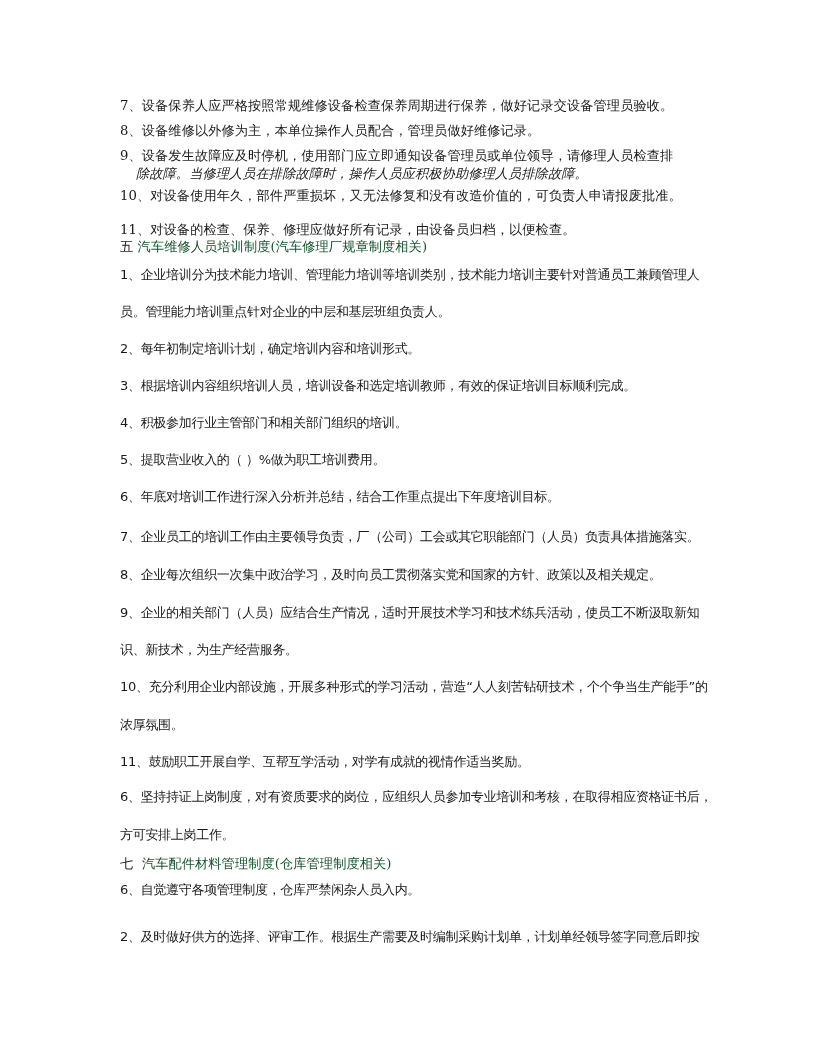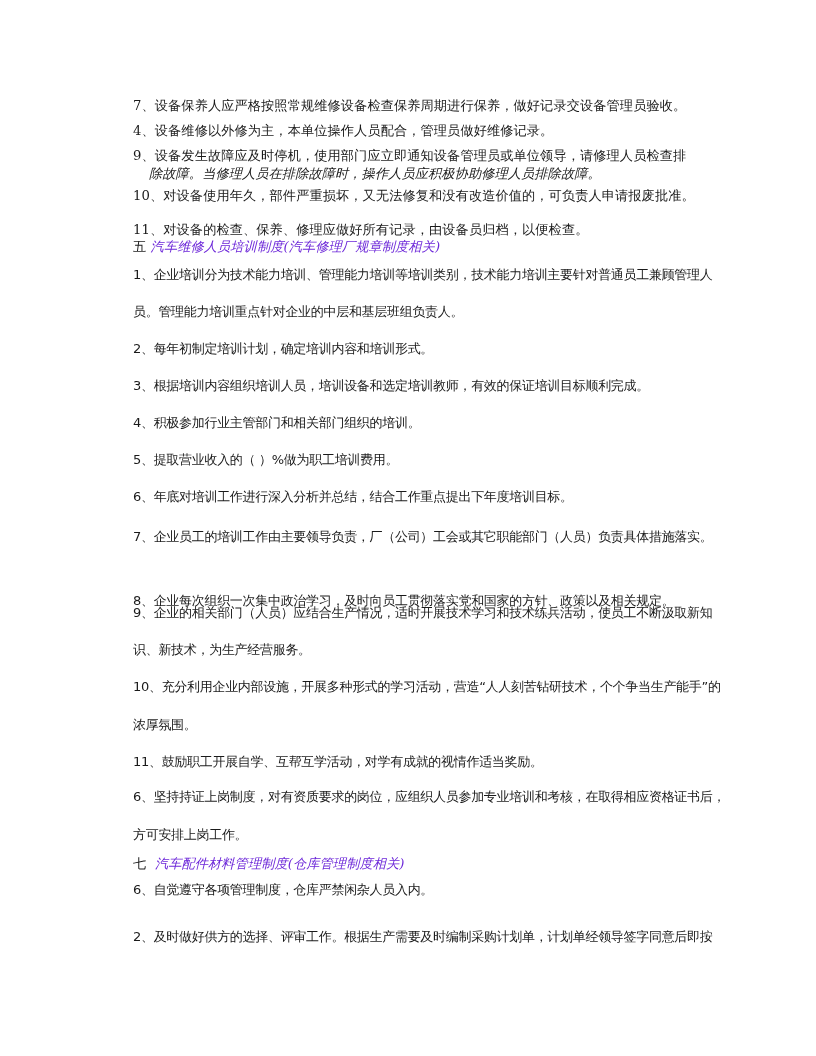--- a/index.html
+++ b/index.html
@@ -1,49 +1,49 @@
 <!DOCTYPE html>
 <html><head>
 <meta charset="utf-8">
 <style>
   html, body { margin: 0; padding: 0; background: #ffffff; }
   body { width: 816px; height: 1056px; position: relative; overflow: hidden;
          font-family: "DejaVu Serif", "Liberation Serif", serif; color: #1a1a1a; }
-  .line { position: absolute; left: 120px; white-space: nowrap; font-size: 13.2px; line-height: 18px; letter-spacing: 0.1px; margin-left: 13px; }
+  .line { position: absolute; left: 120px; white-space: nowrap; font-size: 13.2px; line-height: 18px; letter-spacing: 0.1px; }
   .indent { left: 136px; font-style: italic; }
   .sans { font-family: "DejaVu Sans", "Liberation Sans", sans-serif; font-size: 13px; letter-spacing: -0.3px; }
   .heading .num { color: #1a1a1a; }
-  .heading .title { color: #6d28d9; font-style: italic; }
+  .heading .title { color: #14532d; }
 </style>
 </head>
 <body>
 
 <div>
 
   <div class="line" style="top:97px">7、设备保养人应严格按照常规维修设备检查保养周期进行保养，做好记录交设备管理员验收。</div>
-  <div class="line" style="top:122px">4、设备维修以外修为主，本单位操作人员配合，管理员做好维修记录。</div>
+  <div class="line" style="top:122px">8、设备维修以外修为主，本单位操作人员配合，管理员做好维修记录。</div>
   <div class="line" style="top:147px">9、设备发生故障应及时停机，使用部门应立即通知设备管理员或单位领导，请修理人员检查排</div>
   <div class="line indent" style="top:165px">除故障。当修理人员在排除故障时，操作人员应积极协助修理人员排除故障。</div>
   <div class="line" style="top:187px">10、对设备使用年久，部件严重损坏，又无法修复和没有改造价值的，可负责人申请报废批准。</div>
   <div class="line" style="top:221px">11、对设备的检查、保养、修理应做好所有记录，由设备员归档，以便检查。</div>
 
   <div class="line heading" style="top:238px">
     <span class="num">五</span>
     <span class="title">汽车维修人员培训制度(汽车修理厂规章制度相关)</span>
   </div>
 
   <div class="line sans" style="top:266px">1、企业培训分为技术能力培训、管理能力培训等培训类别，技术能力培训主要针对普通员工兼顾管理人</div>
   <div class="line sans" style="top:303px">员。管理能力培训重点针对企业的中层和基层班组负责人。</div>
   <div class="line sans" style="top:340px">2、每年初制定培训计划，确定培训内容和培训形式。</div>
   <div class="line sans" style="top:377px">3、根据培训内容组织培训人员，培训设备和选定培训教师，有效的保证培训目标顺利完成。</div>
   <div class="line sans" style="top:414px">4、积极参加行业主管部门和相关部门组织的培训。</div>
   <div class="line sans" style="top:451px">5、提取营业收入的（ ）%做为职工培训费用。</div>
   <div class="line sans" style="top:488px">6、年底对培训工作进行深入分析并总结，结合工作重点提出下年度培训目标。</div>
   <div class="line sans" style="top:528px">7、企业员工的培训工作由主要领导负责，厂（公司）工会或其它职能部门（人员）负责具体措施落实。</div>
-  <div class="line sans" style="top:592px">8、企业每次组织一次集中政治学习，及时向员工贯彻落实党和国家的方针、政策以及相关规定。</div>
+  <div class="line sans" style="top:566px">8、企业每次组织一次集中政治学习，及时向员工贯彻落实党和国家的方针、政策以及相关规定。</div>
   <div class="line sans" style="top:604px">9、企业的相关部门（人员）应结合生产情况，适时开展技术学习和技术练兵活动，使员工不断汲取新知</div>
   <div class="line sans" style="top:641px">识、新技术，为生产经营服务。</div>
   <div class="line sans" style="top:678px">10、充分利用企业内部设施，开展多种形式的学习活动，营造“人人刻苦钻研技术，个个争当生产能手”的</div>
   <div class="line sans" style="top:716px">浓厚氛围。</div>
   <div class="line sans" style="top:753px">11、鼓励职工开展自学、互帮互学活动，对学有成就的视情作适当奖励。</div>
   <div class="line sans" style="top:788px">6、坚持持证上岗制度，对有资质要求的岗位，应组织人员参加专业培训和考核，在取得相应资格证书后，</div>
   <div class="line sans" style="top:826px">方可安排上岗工作。</div>
 
   <div class="line heading" style="top:855px">
     <span class="num">七</span>&nbsp;

